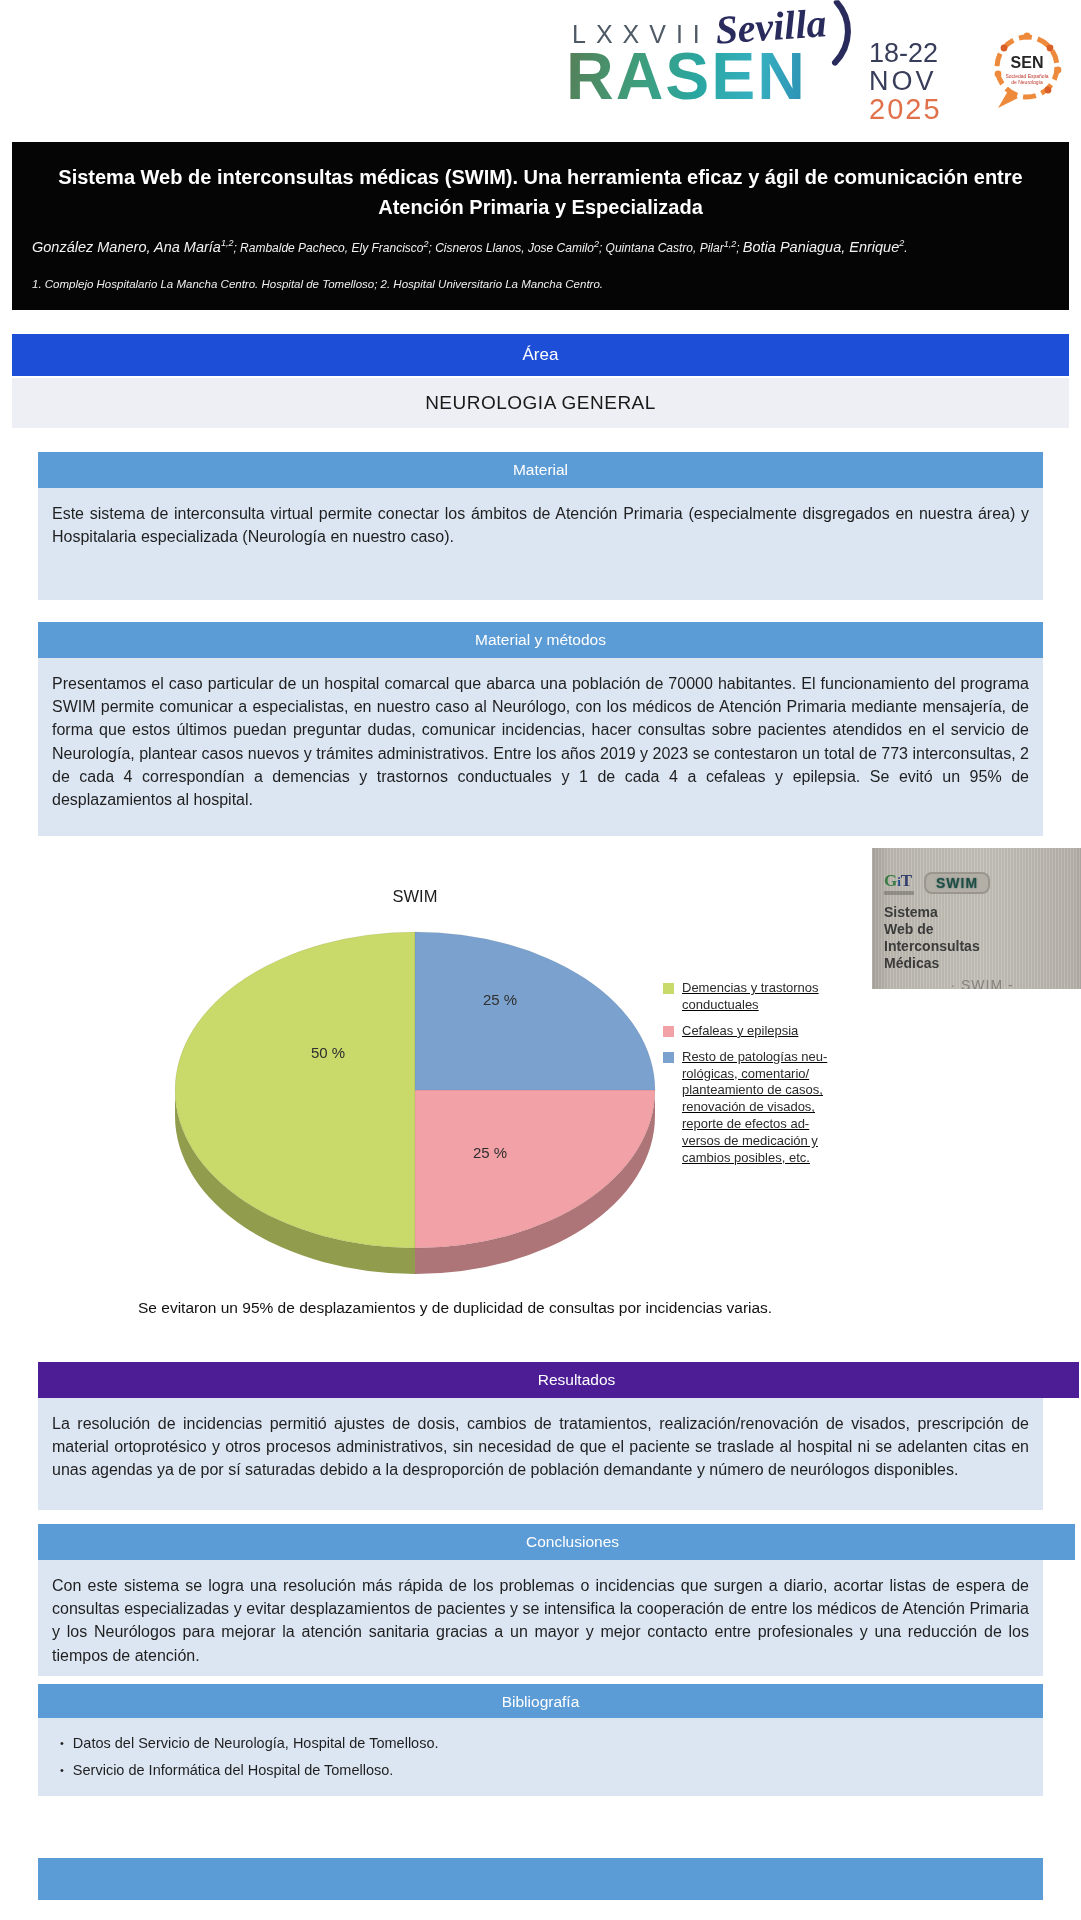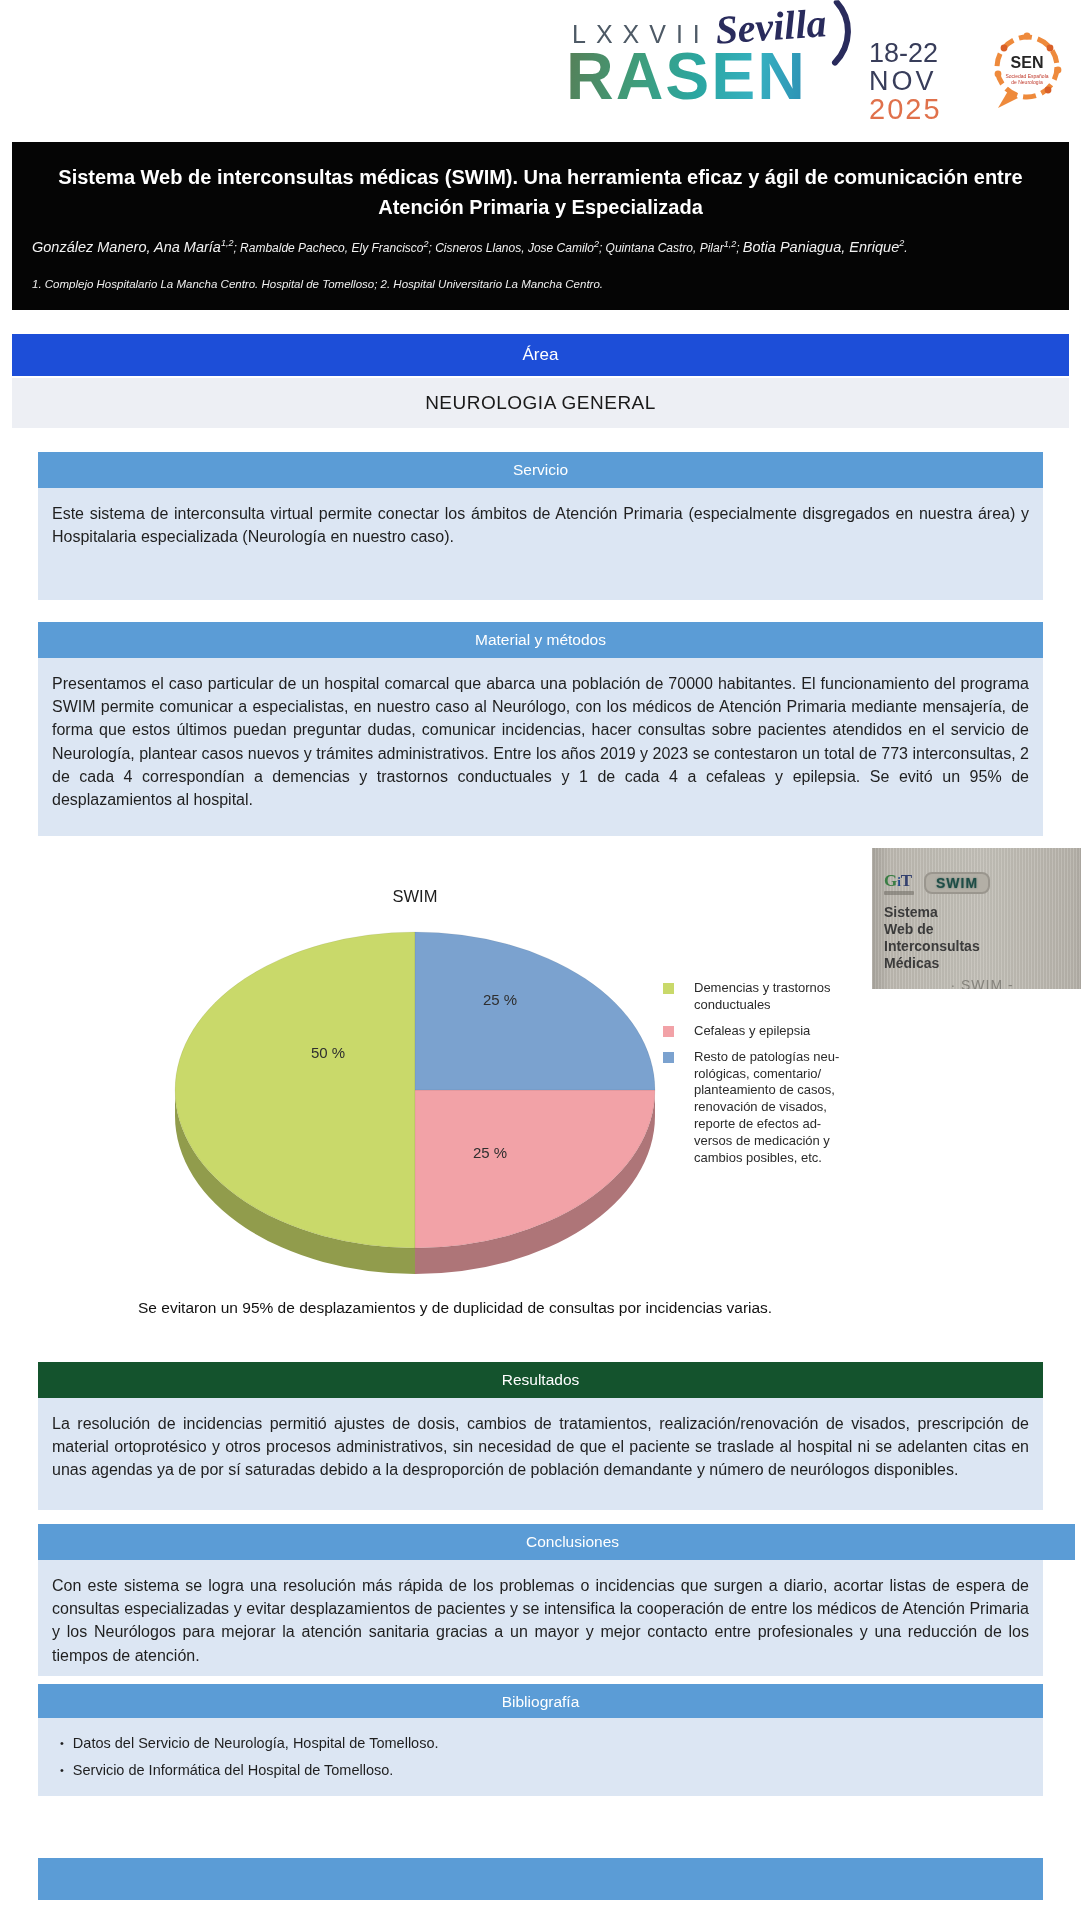--- a/index.html
+++ b/index.html
@@ -48,21 +48,21 @@
   #resultados-h{top:1362px;} #resultados-b{top:1398px;height:112px;}
   #conclusiones-h{top:1524px;padding-left:32px;} #conclusiones-b{top:1560px;height:116px;}
   #bibliografia-h{top:1684px;} #bibliografia-b{top:1718px;height:78px;padding-top:12px;text-align:left;font-size:14.5px;}
   .bib-row{display:flex;gap:9px;line-height:1.85;padding-left:8px;}
   .bib-bullet{font-size:11px;line-height:2.4;}
   
   #chart-area{position:absolute;left:38px;top:845px;width:1005px;height:460px;background:#ffffff;}
   #pie-title{position:absolute;left:117px;top:42px;width:520px;text-align:center;font-size:16.5px;color:#1c1c1c;}
   #pie-svg{position:absolute;left:117px;top:65px;}
   #pie-legend{position:absolute;left:625px;top:135px;width:215px;}
-  .legend-item{display:flex;gap:20px;margin-bottom:9px;}
+  .legend-item{display:flex;gap:8px;margin-bottom:9px;text-decoration:underline;}
   .legend-swatch{width:11px;height:11px;flex:0 0 11px;margin-top:3px;}
   .legend-text{font-size:13px;line-height:1.3;color:#2b2b2b;white-space:pre-line;}
   
   #swim-logo-box{position:absolute;left:834px;top:3px;width:220px;height:141px;
     background:
       repeating-linear-gradient(90deg,rgba(255,255,255,0.10) 0 1px,rgba(0,0,0,0.04) 1px 3px),
       linear-gradient(90deg,#a9a59d 0%,#bdb9b1 8%,#c4c1b9 50%,#b7b3ab 92%,#a39f97 100%);
     box-sizing:border-box;padding:24px 12px;overflow:hidden;}
   #git-row{display:flex;align-items:flex-start;gap:10px;}
   #git-logo{font-family:"Liberation Serif",serif;font-weight:bold;font-size:17px;line-height:1;}
@@ -121,21 +121,21 @@
   <div id="title-box">
     <div id="poster-title">Sistema Web de interconsultas médicas (SWIM). Una herramienta eficaz y ágil de comunicación entre
 Atención Primaria y Especializada</div>
     <div id="authors-line"><span class="author-lg">González Manero, Ana María<sup>1,2</sup></span>; <span class="author-sm">Rambalde Pacheco, Ely Francisco<sup>2</sup></span>; <span class="author-sm">Cisneros Llanos, Jose Camilo<sup>2</sup></span>; <span class="author-sm">Quintana Castro, Pilar<sup>1,2</sup></span>; <span class="author-lg">Botia Paniagua, Enrique<sup>2</sup></span>.</div>
     <div id="affiliations-line">1. Complejo Hospitalario La Mancha Centro. Hospital de Tomelloso; 2. Hospital Universitario La Mancha Centro.</div>
   </div>
 
   <div id="area-bar" class="blue-bar" style="background: #1d4ed8;">Área</div>
   <div id="area-value">NEUROLOGIA GENERAL</div>
 
-  <div id="objetivos-h" class="sec-h blue-bar" style="background: rgb(91, 156, 214);">Servicio</div>
+  <div id="objetivos-h" class="sec-h blue-bar" style="background: rgb(91, 156, 214);">Material</div>
   <div id="objetivos-b" class="sec-b blue-body" style="background: rgb(220, 230, 243);">Este sistema de interconsulta virtual permite conectar los ámbitos de Atención Primaria (especialmente disgregados en nuestra área) y Hospitalaria especializada (Neurología en nuestro caso).</div>
 
   <div id="material-h" class="sec-h blue-bar" style="background: rgb(91, 156, 214);">Material y métodos</div>
   <div id="material-b" class="sec-b blue-body" style="background: rgb(220, 230, 243);">Presentamos el caso particular de un hospital comarcal que abarca una población de 70000 habitantes. El funcionamiento del programa SWIM permite comunicar a especialistas, en nuestro caso al Neurólogo, con los médicos de Atención Primaria mediante mensajería, de forma que estos últimos puedan preguntar dudas, comunicar incidencias, hacer consultas sobre pacientes atendidos en el servicio de Neurología, plantear casos nuevos y trámites administrativos. Entre los años 2019 y 2023 se contestaron un total de 773 interconsultas, 2 de cada 4 correspondían a demencias y trastornos conductuales y 1 de cada 4 a cefaleas y epilepsia. Se evitó un 95% de desplazamientos al hospital.</div>
 
   <div id="chart-area">
     <div id="pie-title">SWIM</div>
     <svg id="pie-svg" width="520" height="380" viewBox="0 0 520 380">
         <path d="M260.00000000000006,338 A240,158 0 0 1 20,180.00000000000003 L20,206.00000000000003 A240,158 0 0 0 260.00000000000006,364 Z" fill="rgb(145,156,76)"></path>
         <path d="M500,180 A240,158 0 0 1 260.00000000000006,338 L260.00000000000006,364 A240,158 0 0 0 500,206 Z" fill="rgb(174,117,120)"></path>
@@ -181,21 +181,21 @@
       <div id="swim-caption">Sistema
 Web de
 Interconsultas
 Médicas</div>
       <div id="swim-footer">·   SWIM -</div>
     </div>
   </div>
 
   <div id="chart-note">Se evitaron un 95% de desplazamientos y de duplicidad de consultas por incidencias varias.</div>
 
-  <div id="resultados-h" class="sec-h blue-bar" style="background: #14532d;">Resultados</div>
+  <div id="resultados-h" class="sec-h blue-bar" style="background: #4c1d95; padding-left: 36px;">Resultados</div>
   <div id="resultados-b" class="sec-b blue-body" style="background: rgb(220, 230, 243);">La resolución de incidencias permitió ajustes de dosis, cambios de tratamientos, realización/renovación de visados, prescripción de material ortoprotésico y otros procesos administrativos, sin necesidad de que el paciente se traslade al hospital ni se adelanten citas en unas agendas ya de por sí saturadas debido a la desproporción de población demandante y número de neurólogos disponibles.</div>
 
   <div id="conclusiones-h" class="sec-h blue-bar" style="background: rgb(91, 156, 214);">Conclusiones</div>
   <div id="conclusiones-b" class="sec-b blue-body" style="background: rgb(220, 230, 243);">Con este sistema se logra una resolución más rápida de los problemas o incidencias que surgen a diario, acortar listas de espera de consultas especializadas y evitar desplazamientos de pacientes y se intensifica la cooperación de entre los médicos de Atención Primaria y los Neurólogos para mejorar la atención sanitaria gracias a un mayor y mejor contacto entre profesionales y una reducción de los tiempos de atención.</div>
 
   <div id="bibliografia-h" class="sec-h blue-bar" style="background: rgb(91, 156, 214);">Bibliografía</div>
   <div id="bibliografia-b" class="sec-b blue-body" style="background: rgb(220, 230, 243);">
       <div class="bib-row">
         <span class="bib-bullet">•</span>
         <span>Datos del Servicio de Neurología, Hospital de Tomelloso.</span>

